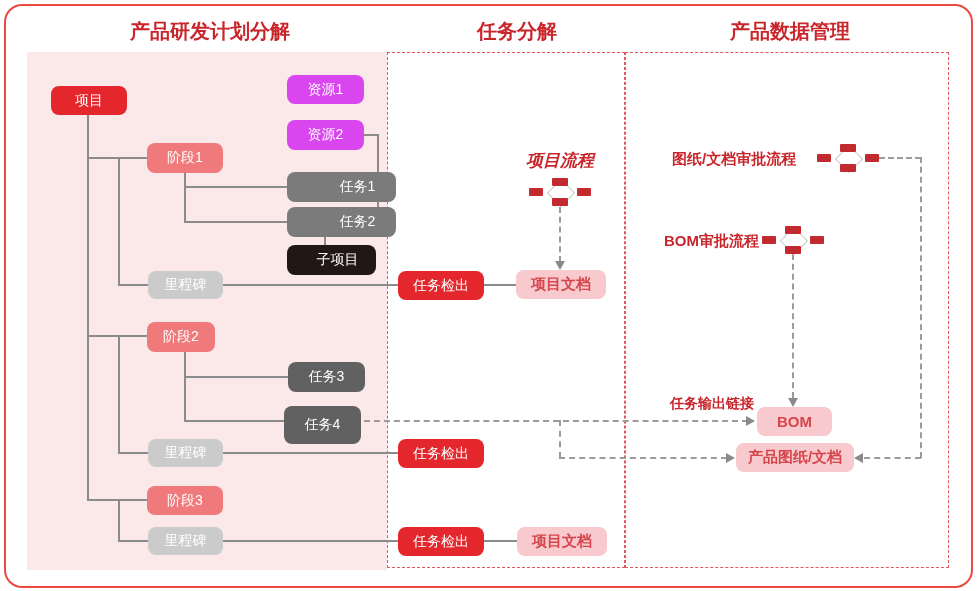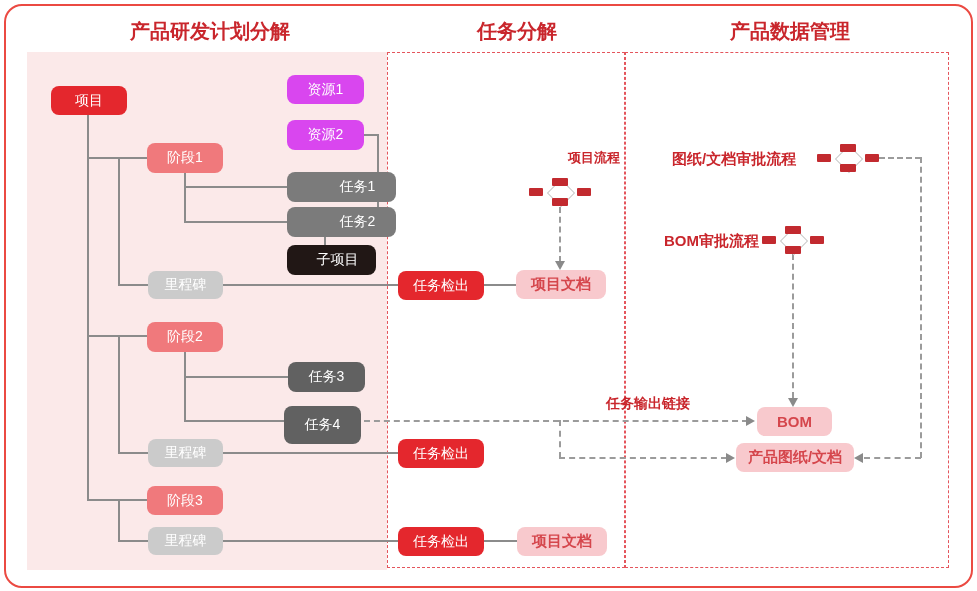--- a/index.html
+++ b/index.html
@@ -24,21 +24,21 @@
   .pinkbox{background:#F8C9CD;color:#D5464C;font-weight:700;font-size:15px;}
   
   #n-project{left:51px;top:86px;width:76px;height:29px;}
   #n-stage1{left:147px;top:143px;width:76px;height:30px;}
   #n-res1{left:287px;top:75px;width:77px;height:29px;}
   #n-res2{left:287px;top:120px;width:77px;height:30px;}
   #n-task1{left:287px;top:172px;width:77px;height:30px;}
   #n-task2{left:287px;top:207px;width:77px;height:30px;}
   #n-sub{left:287px;top:245px;width:77px;height:30px;}
   #n-mile1{left:148px;top:271px;width:75px;height:28px;}
-  #n-stage2{left:147px;top:322px;width:76px;height:30px;}
+  #n-stage2{left:147px;top:322px;width:68px;height:30px;}
   #n-task3{left:288px;top:362px;width:77px;height:30px;text-align:center;}
   #n-task4{left:284px;top:406px;width:77px;height:38px;}
   #n-mile2{left:148px;top:439px;width:75px;height:28px;}
   #n-stage3{left:147px;top:486px;width:76px;height:29px;}
   #n-mile3{left:148px;top:527px;width:75px;height:28px;}
   #n-co1{left:398px;top:271px;width:86px;height:29px;}
   #n-co2{left:398px;top:439px;width:86px;height:29px;}
   #n-co3{left:398px;top:527px;width:86px;height:29px;}
   #n-doc1{left:516px;top:270px;width:90px;height:29px;}
   #n-doc2{left:517px;top:527px;width:90px;height:29px;}
@@ -88,24 +88,24 @@
   .ar-right{border-top:5px solid transparent;border-bottom:5px solid transparent;border-left:9px solid #8a8a8a;}
   .ar-left{border-top:5px solid transparent;border-bottom:5px solid transparent;border-right:9px solid #8a8a8a;}
   .ar-down{border-left:5px solid transparent;border-right:5px solid transparent;border-top:9px solid #8a8a8a;}
   #a-bom{left:746px;top:416px;}
   #a-pdl{left:726px;top:453px;}
   #a-pdr{left:854px;top:453px;}
   #a-bomtop{left:788px;top:398px;}
   #a-doc1top{left:555px;top:261px;}
   
   .flowlabel{position:absolute;color:#C9262C;font-weight:700;white-space:nowrap;z-index:3;}
-  #l-flow1{left:500px;top:149px;width:120px;text-align:right;font-size:13px;}
+  #l-flow1{left:500px;top:149px;width:120px;text-align:center;font-size:17px;font-style:italic;}
   #l-drawflow{left:672px;top:150px;font-size:15px;}
   #l-bomflow{left:664px;top:232px;font-size:15px;}
-  #l-taskout{left:606px;top:395px;font-size:14px;font-family:Liberation Serif, serif;}
+  #l-taskout{left:670px;top:395px;font-size:14px;font-family:Liberation Serif, serif;}
   
   .wf{position:absolute;width:62px;height:28px;z-index:3;}
   .wf .dmd{position:absolute;left:22px;top:5px;width:18px;height:18px;border:1px solid #C9C9C9;background:#fff;transform:rotate(45deg);}
   .wf .r{position:absolute;background:#C22A2F;border-radius:1px;}
   .wf .rl{left:0;top:10px;width:14px;height:8px;}
   .wf .rr{right:0;top:10px;width:14px;height:8px;}
   .wf .rt{left:23px;top:0;width:16px;height:8px;}
   .wf .rb{left:23px;bottom:0;width:16px;height:8px;}
   #wf-flow1{left:529px;top:178px;}
   #wf-draw{left:817px;top:144px;}

